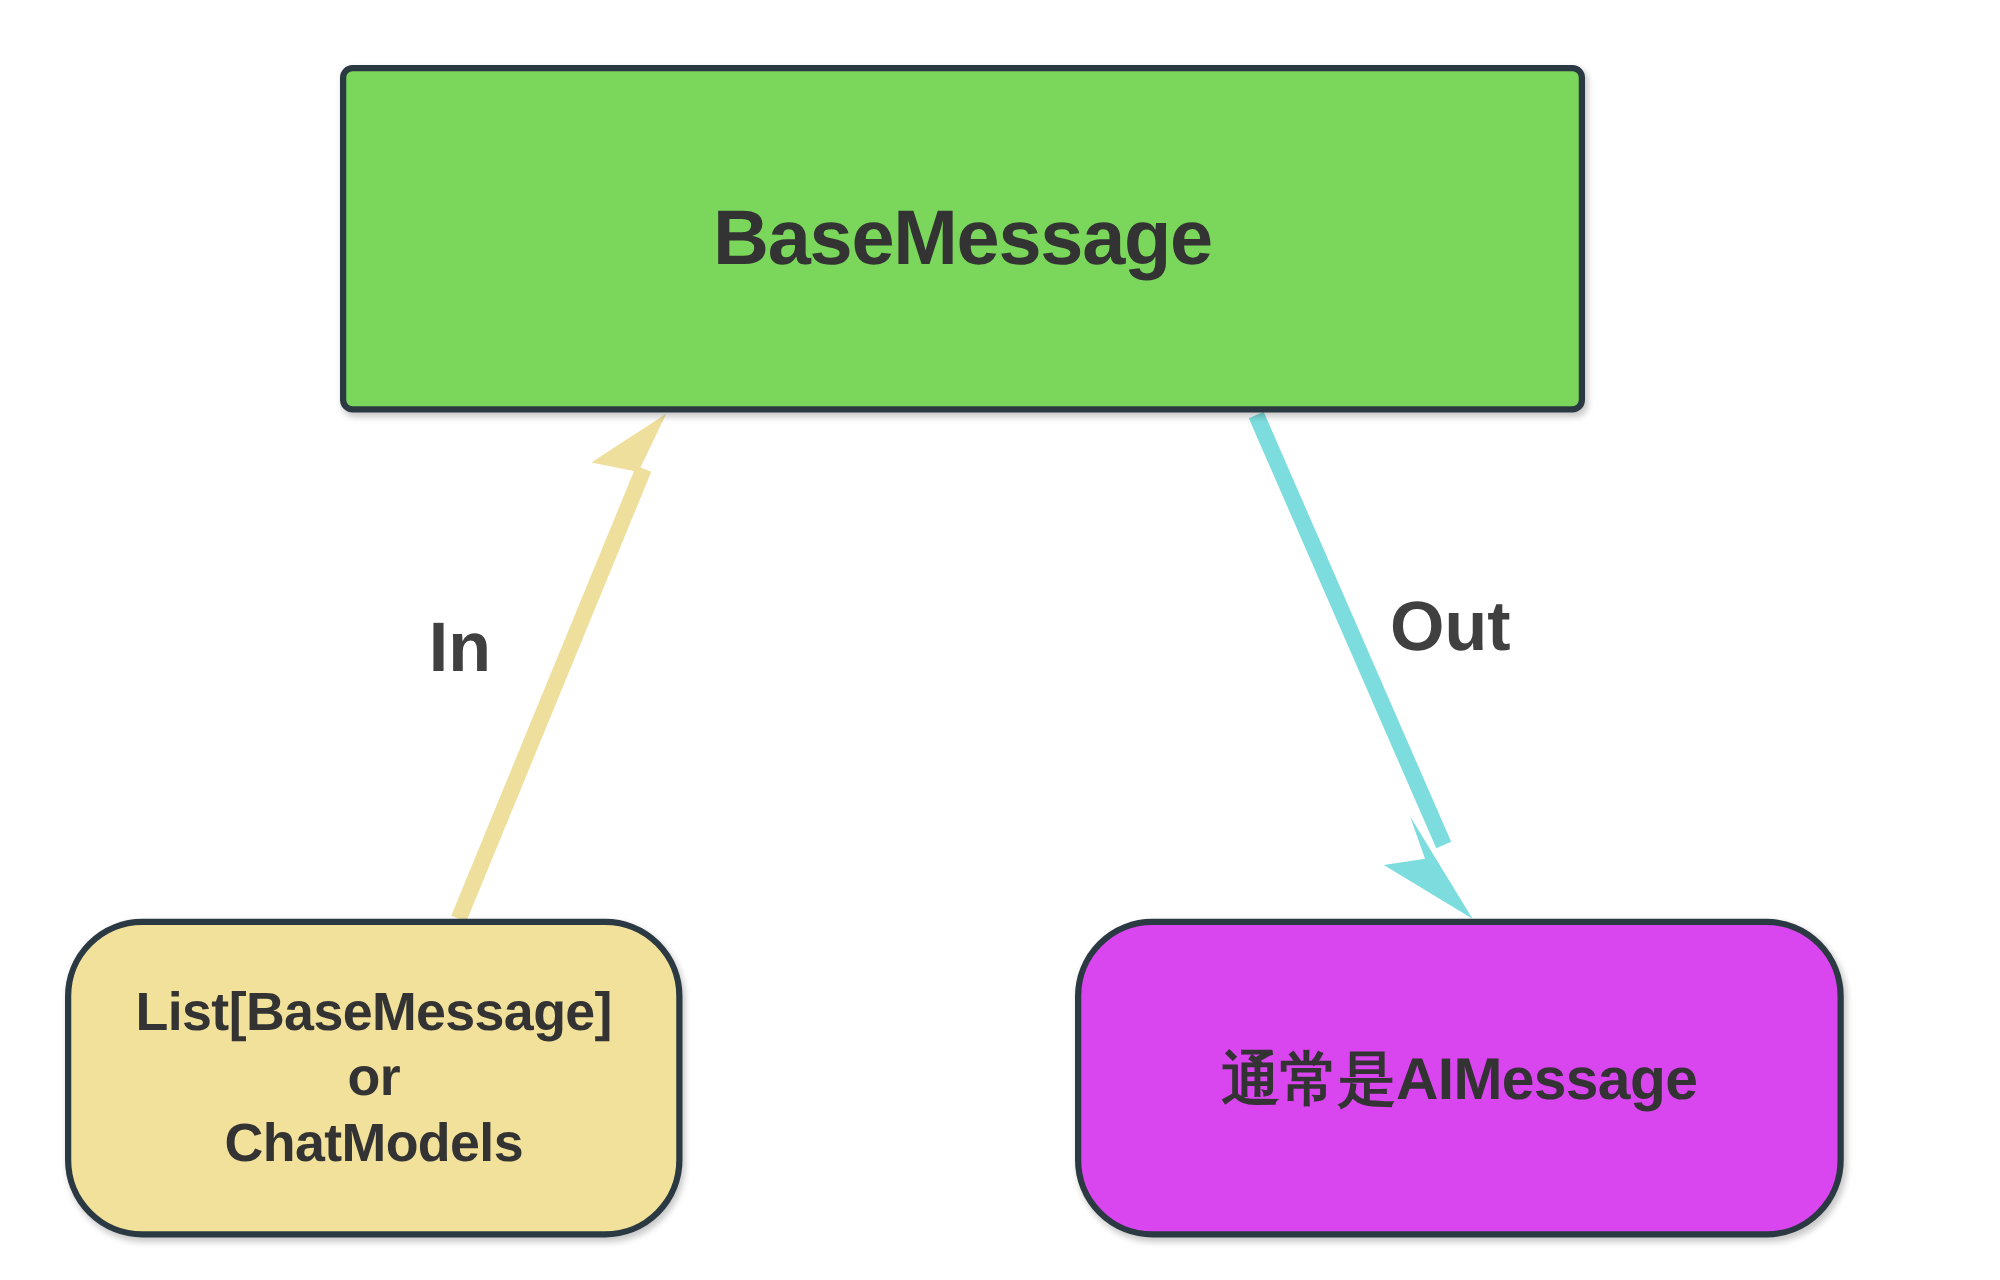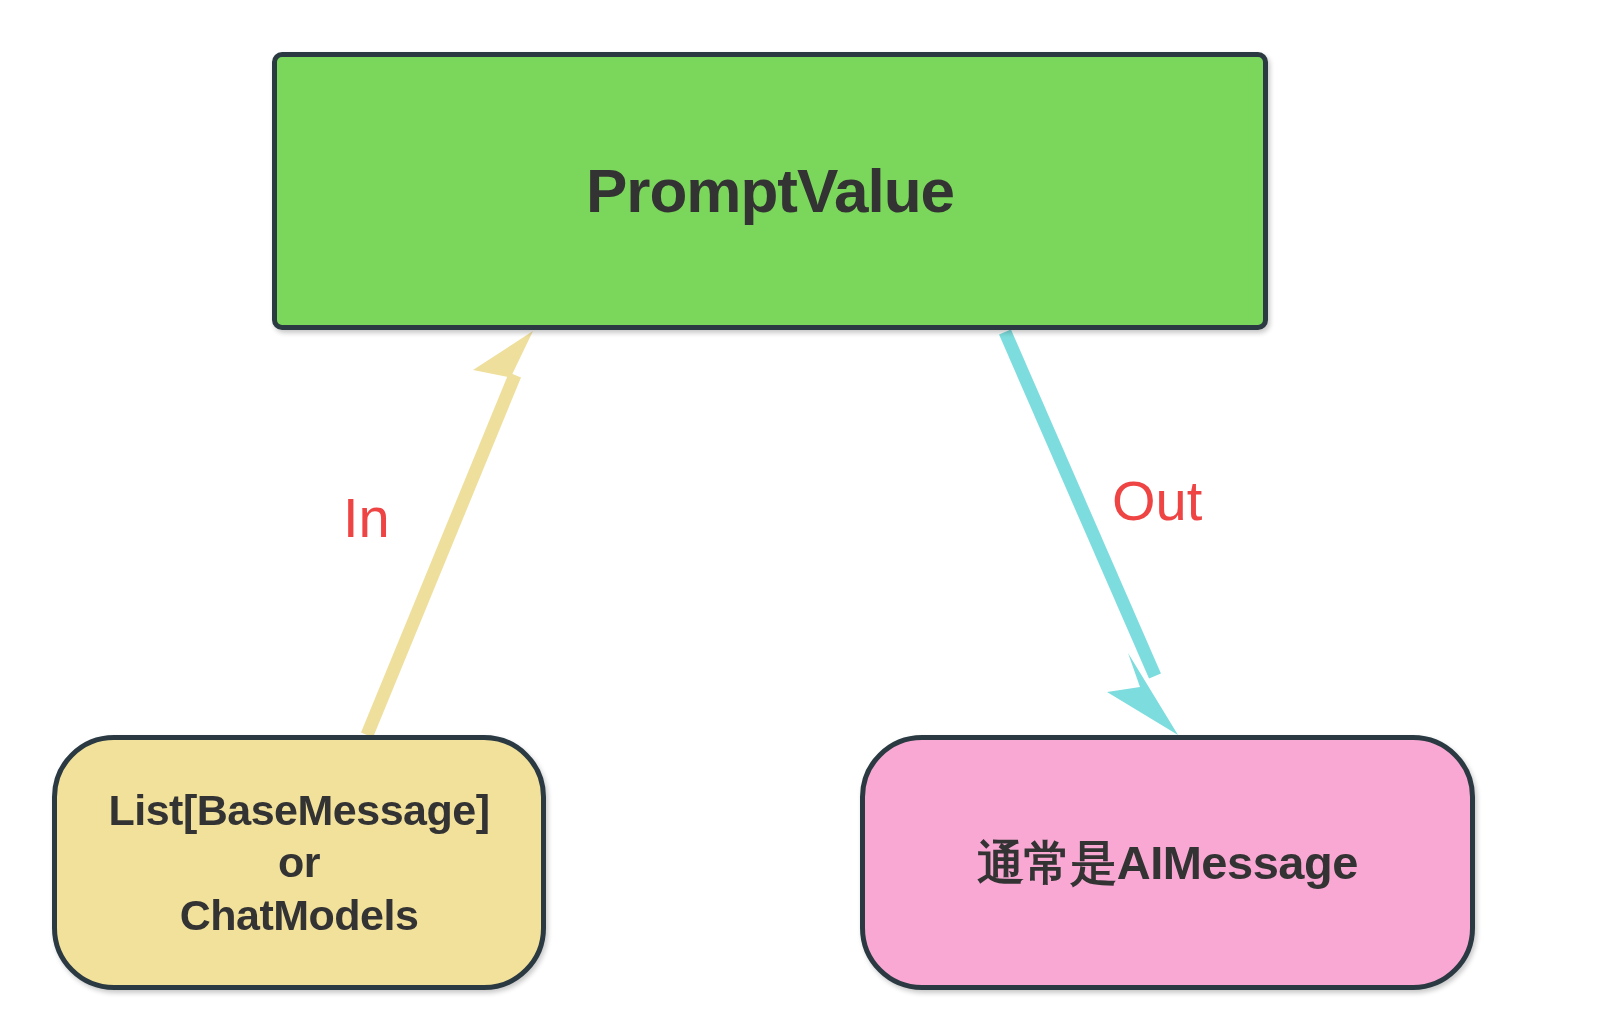--- a/index.html
+++ b/index.html
@@ -68,30 +68,30 @@
     border-radius: 62px;
     font-size: 43px;
   }
 
   
   #node-output {
     left: 860px;
     top: 735px;
     width: 615px;
     height: 255px;
-    background: #f9a8d4;
+    background: #d946ef;
     border-radius: 62px;
     font-size: 47px;
   }
 
   
   .edge-label {
     position: absolute;
-    color: #ef4444;
-    font-weight: normal;
+    color: #404040;
+    font-weight: bold;
     font-size: 56px;
     line-height: 1;
     white-space: nowrap;
   }
   #edge-label-in  { left: 343px;  top: 490px; }
   #edge-label-out { left: 1112px; top: 473px; }
 </style>
 </head>
 <body>
 
@@ -108,21 +108,21 @@
       <line x1="1005" y1="332" x2="1155" y2="676" stroke="#7dddde" stroke-width="13" stroke-linecap="butt"></line>
       <polygon points="1178,735 1107,692 1140,687 1128,653" fill="#7dddde"></polygon>
     </g>
   </svg>
 
   <div class="edge-label" id="edge-label-in">In</div>
 
   <div class="edge-label" id="edge-label-out">Out</div>
 
   <div class="node" id="node-chatmodels">
-    <span class="node-label">PromptValue</span>
+    <span class="node-label">BaseMessage</span>
   </div>
 
   <div class="node" id="node-input">
     <span class="node-label" id="node-input-label"><span>List[BaseMessage]</span><br><span>or</span><br><span>ChatModels</span></span>
   </div>
 
   <div class="node" id="node-output">
     <span class="node-label" id="node-output-label"><span>通常是AIMessage</span></span>
   </div>
 

